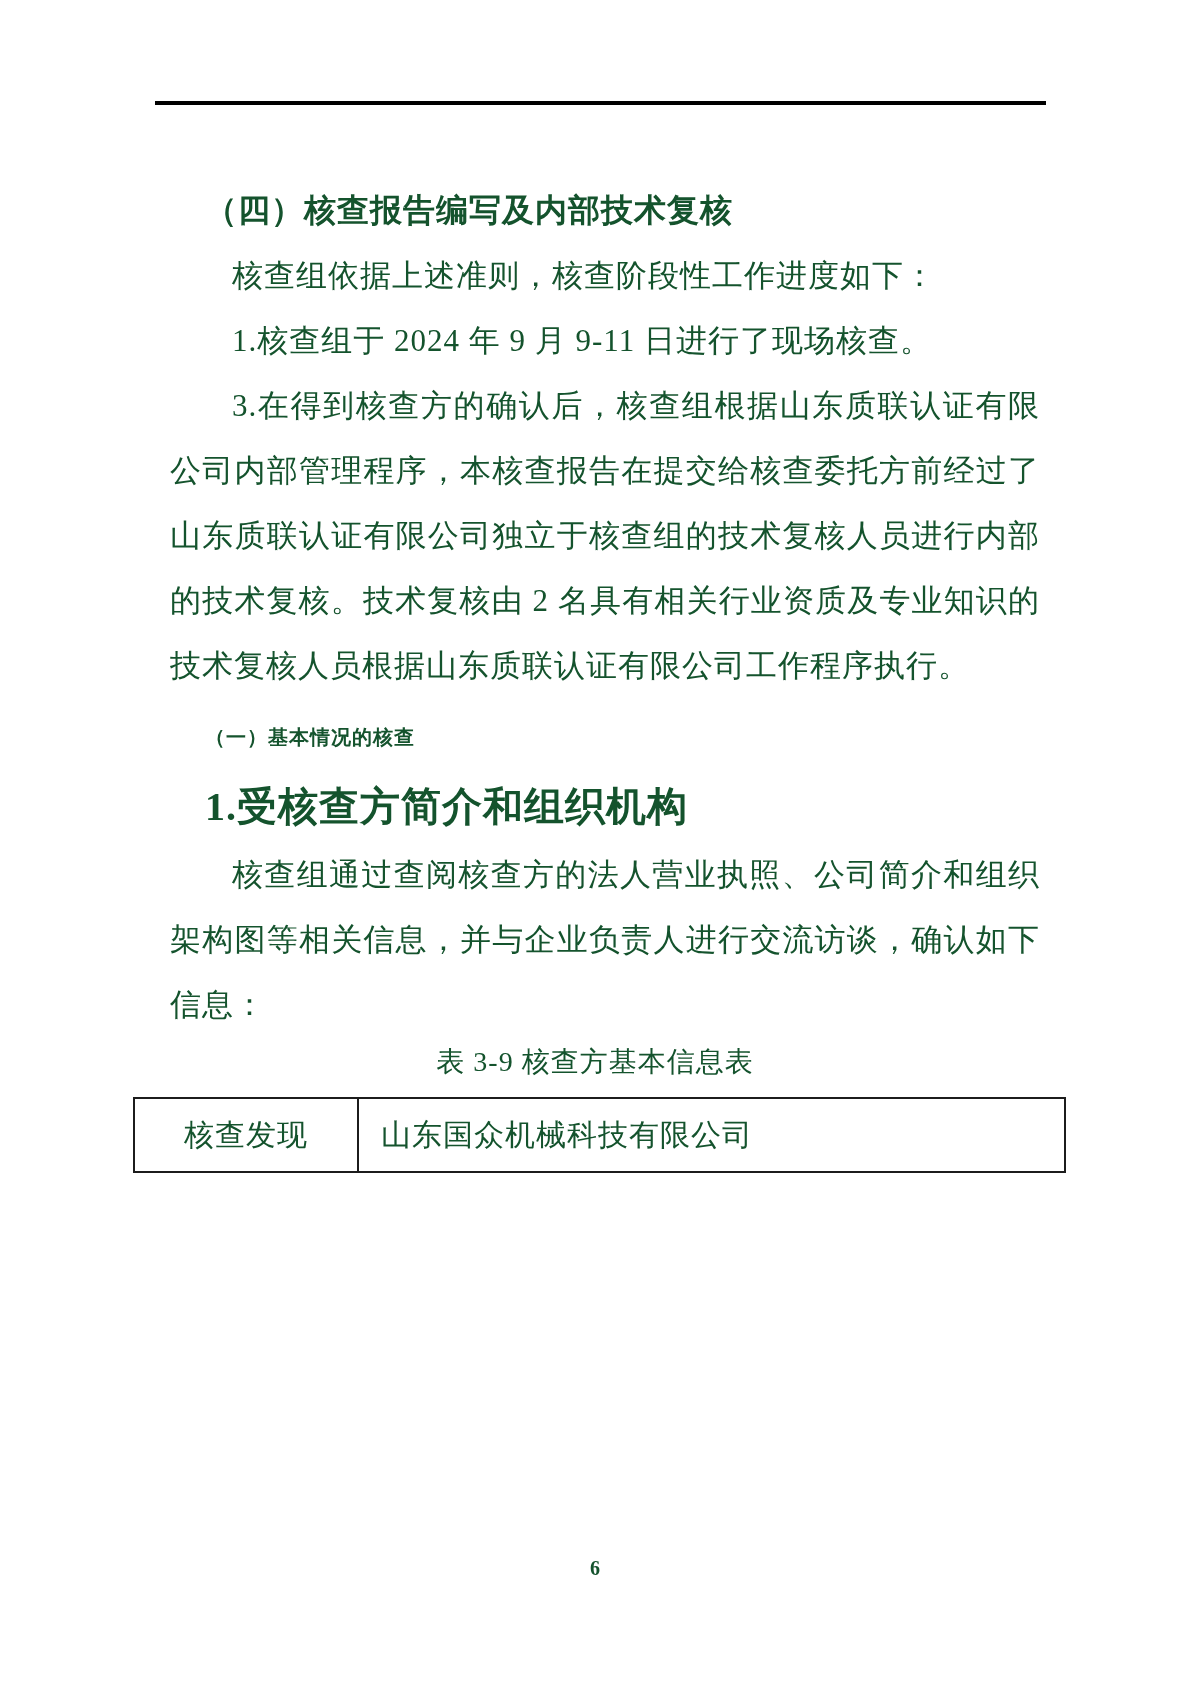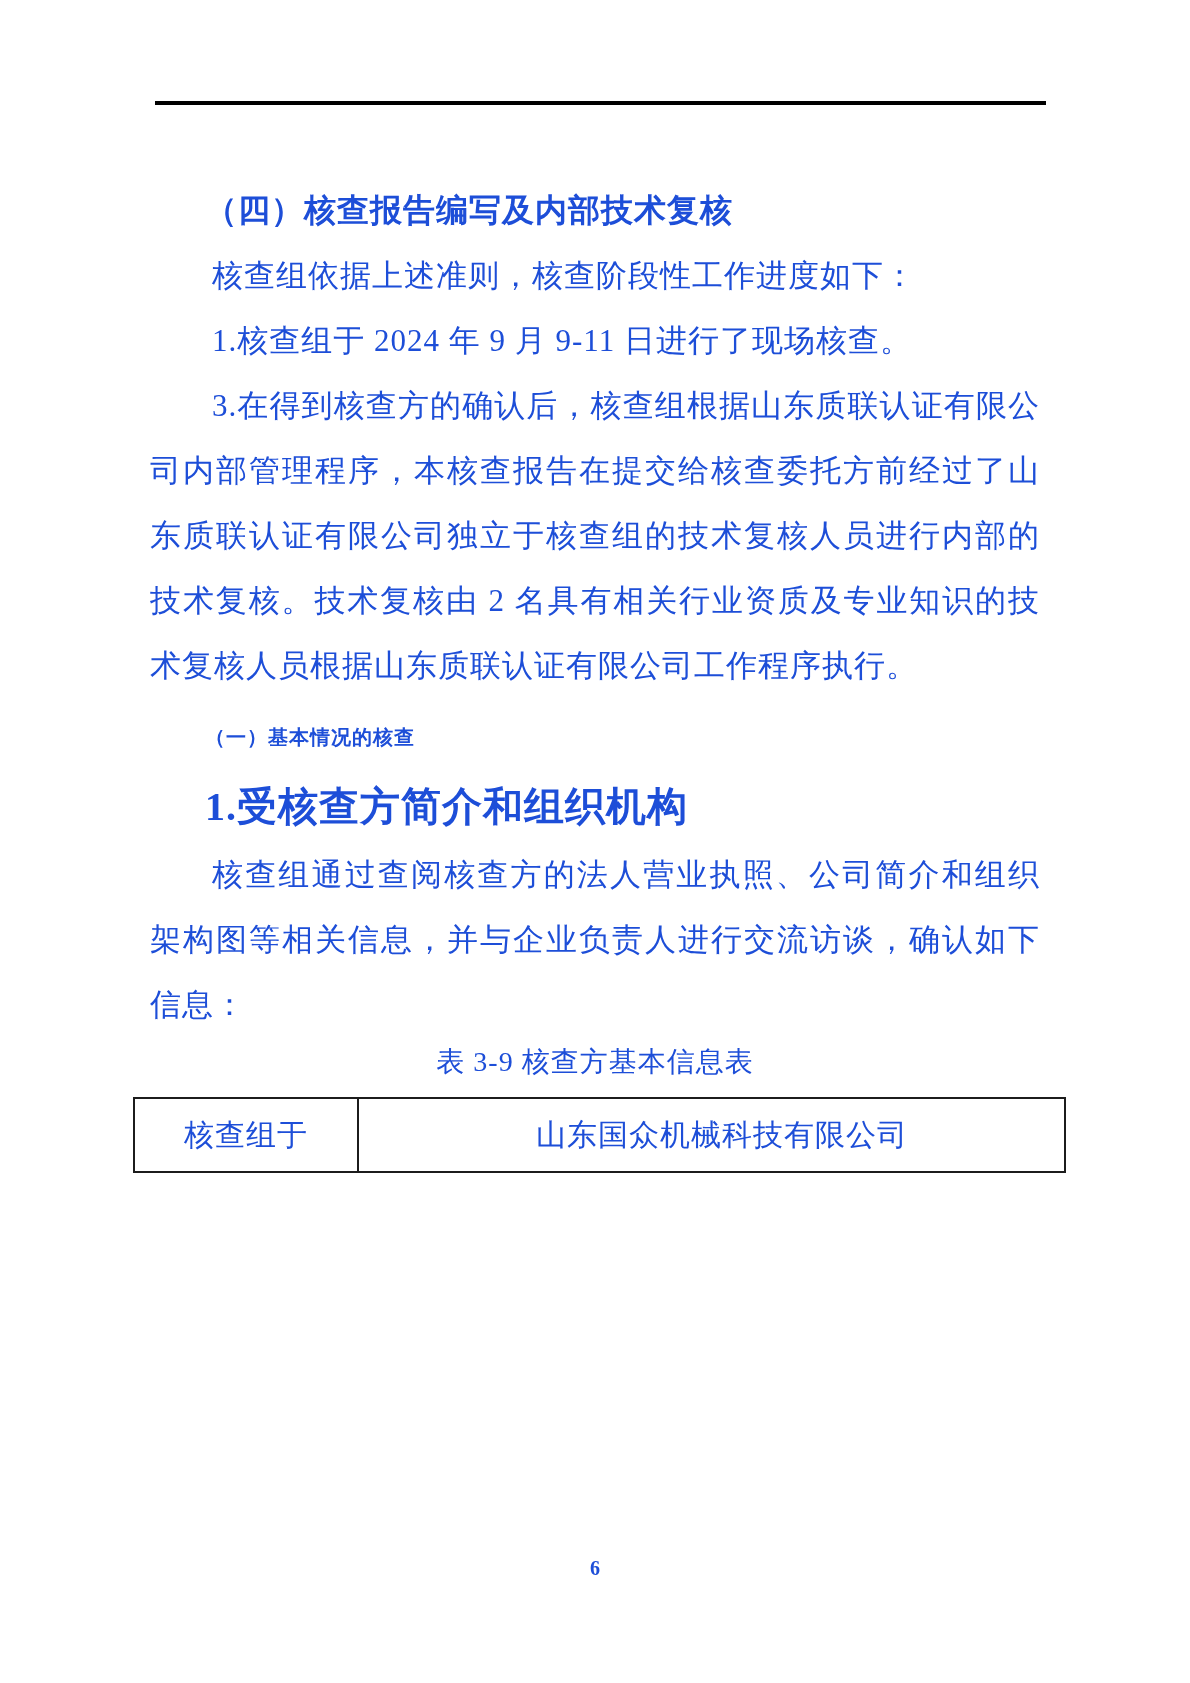--- a/index.html
+++ b/index.html
@@ -5,21 +5,21 @@
   html, body {
     margin: 0;
     padding: 0;
     background: #ffffff;
   }
   .page {
     position: relative;
     width: 1190px;
     height: 1683px;
     background: #ffffff;
-    color: #1d4ed8;
+    color: #14532d;
     font-family: "Liberation Serif", "DejaVu Serif", serif;
     overflow: hidden;
   }
   .header-rule {
     position: absolute;
     top: 101px;
     left: 155px;
     width: 891px;
     height: 4px;
     background: #000000;
@@ -33,20 +33,21 @@
   .body-para {
     font-size: 31px;
     line-height: 65px;
     letter-spacing: 1px;
     margin: 0;
     text-align: justify;
     text-justify: inter-character;
   }
   .indent-2em {
     text-indent: 62px;
+    margin-left: 20px;
   }
   .h-sub {
     font-size: 32px;
     font-weight: bold;
     line-height: 65px;
     letter-spacing: 1px;
     margin: 0;
     text-indent: 55px;
   }
   .h-main {
@@ -92,21 +93,20 @@
     font-size: 30px;
     letter-spacing: 1px;
     vertical-align: middle;
   }
   td.cell-label {
     width: 220px;
     text-align: center;
   }
   td.cell-value {
     padding-left: 22px;
-    text-align: center;
   }
   .page-number {
     position: absolute;
     top: 1557px;
     left: 0;
     width: 100%;
     text-align: center;
     font-size: 20px;
     font-weight: 600;
   }
@@ -134,21 +134,21 @@
 
     <h3 class="h-sub3">1.受核查方简介和组织机构</h3>
 
     <p class="body-para indent-2em">核查组通过查阅核查方的法人营业执照、公司简介和组织架构图等相关信息，并与企业负责人进行交流访谈，确认如下信息：</p>
 
     <div class="table-caption">表 3-9  核查方基本信息表</div>
 
     <table class="info-table">
       <tbody id="info-table-body">
           <tr>
-            <td class="cell-label">核查组于</td>
+            <td class="cell-label">核查发现</td>
             <td class="cell-value">山东国众机械科技有限公司</td>
           </tr>
         </tbody>
     </table>
 
   </div>
 
   <div class="page-number">6</div>
 
 </div>

